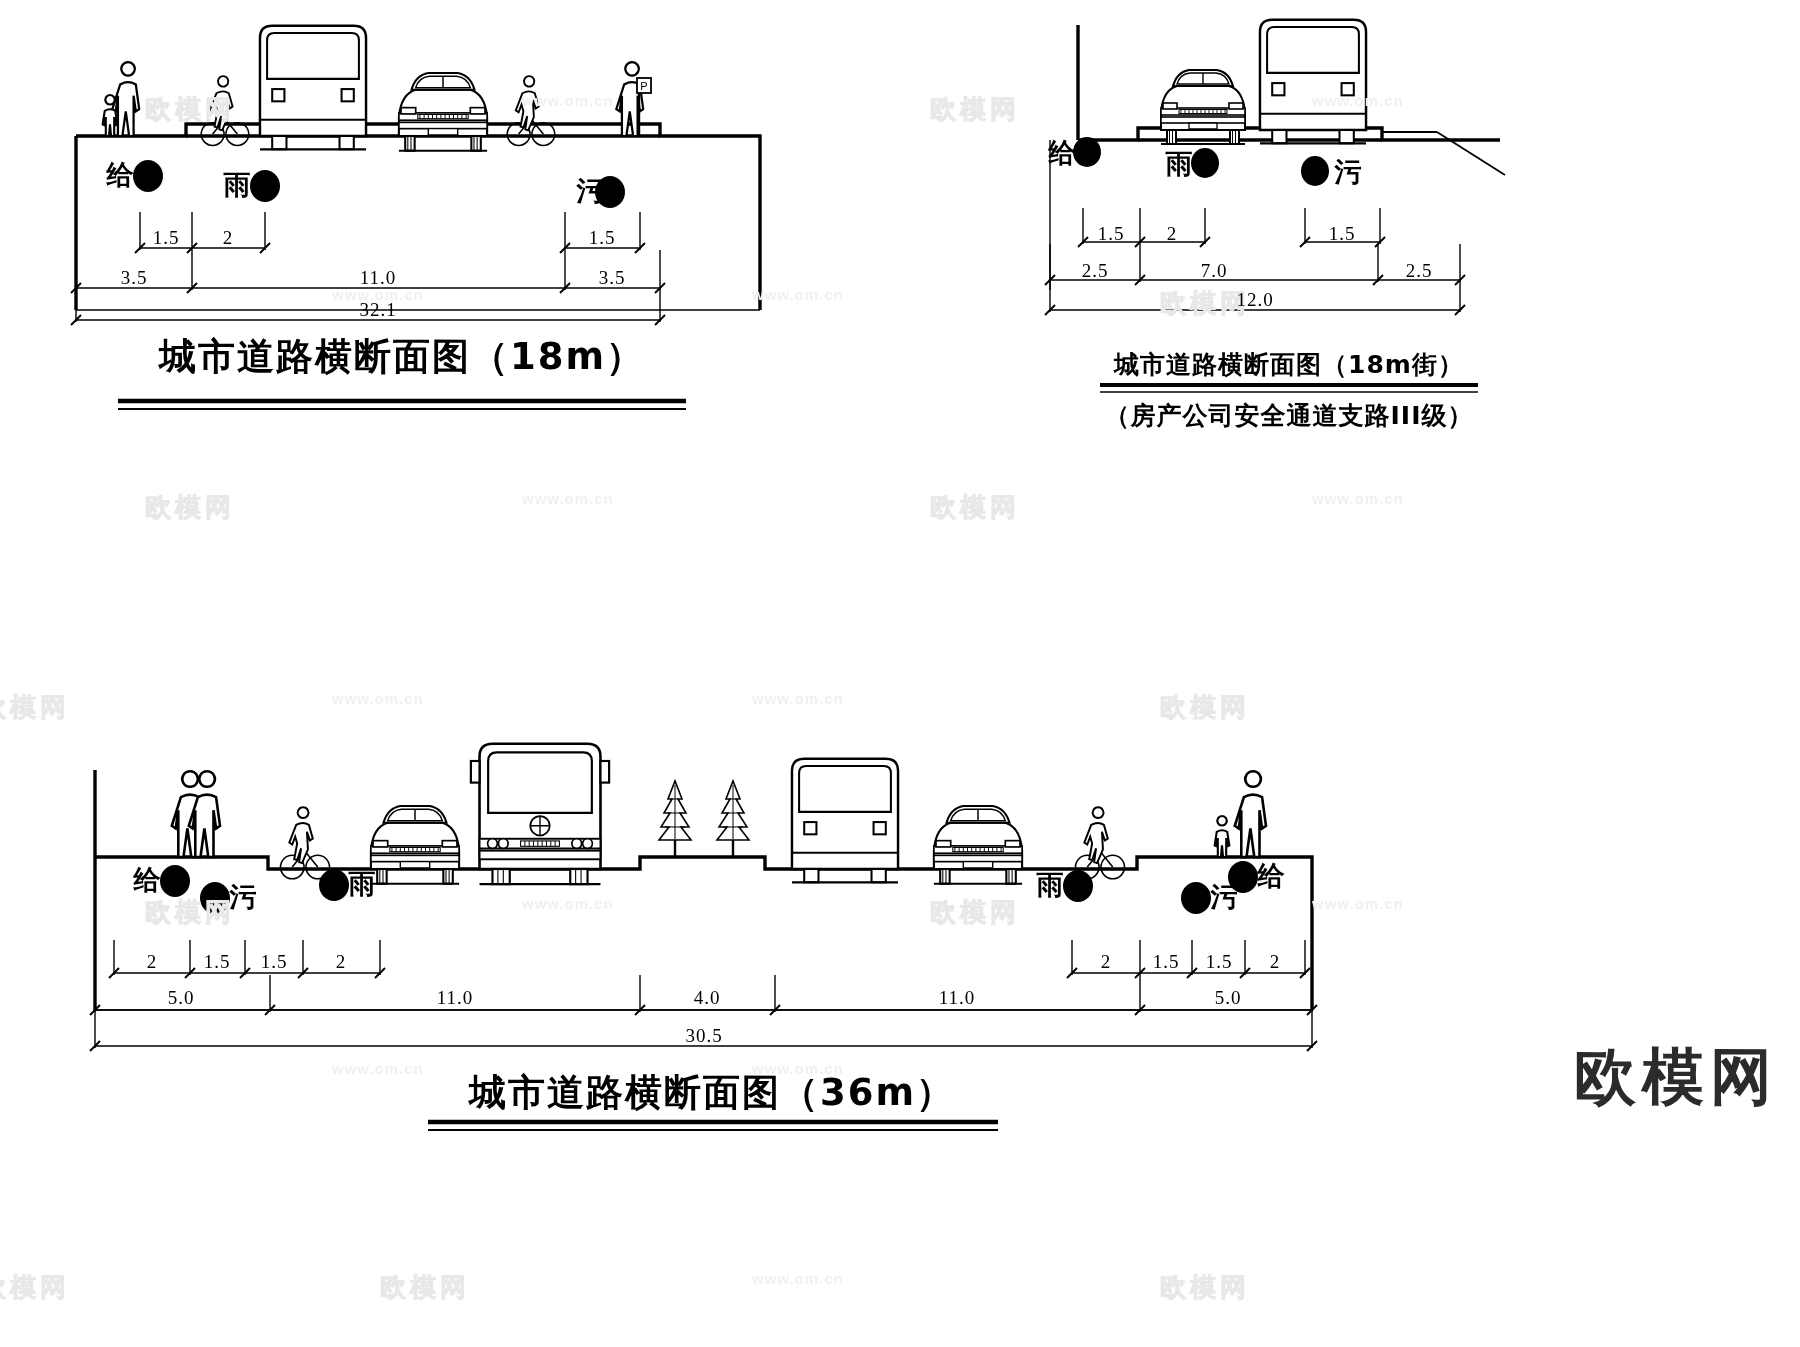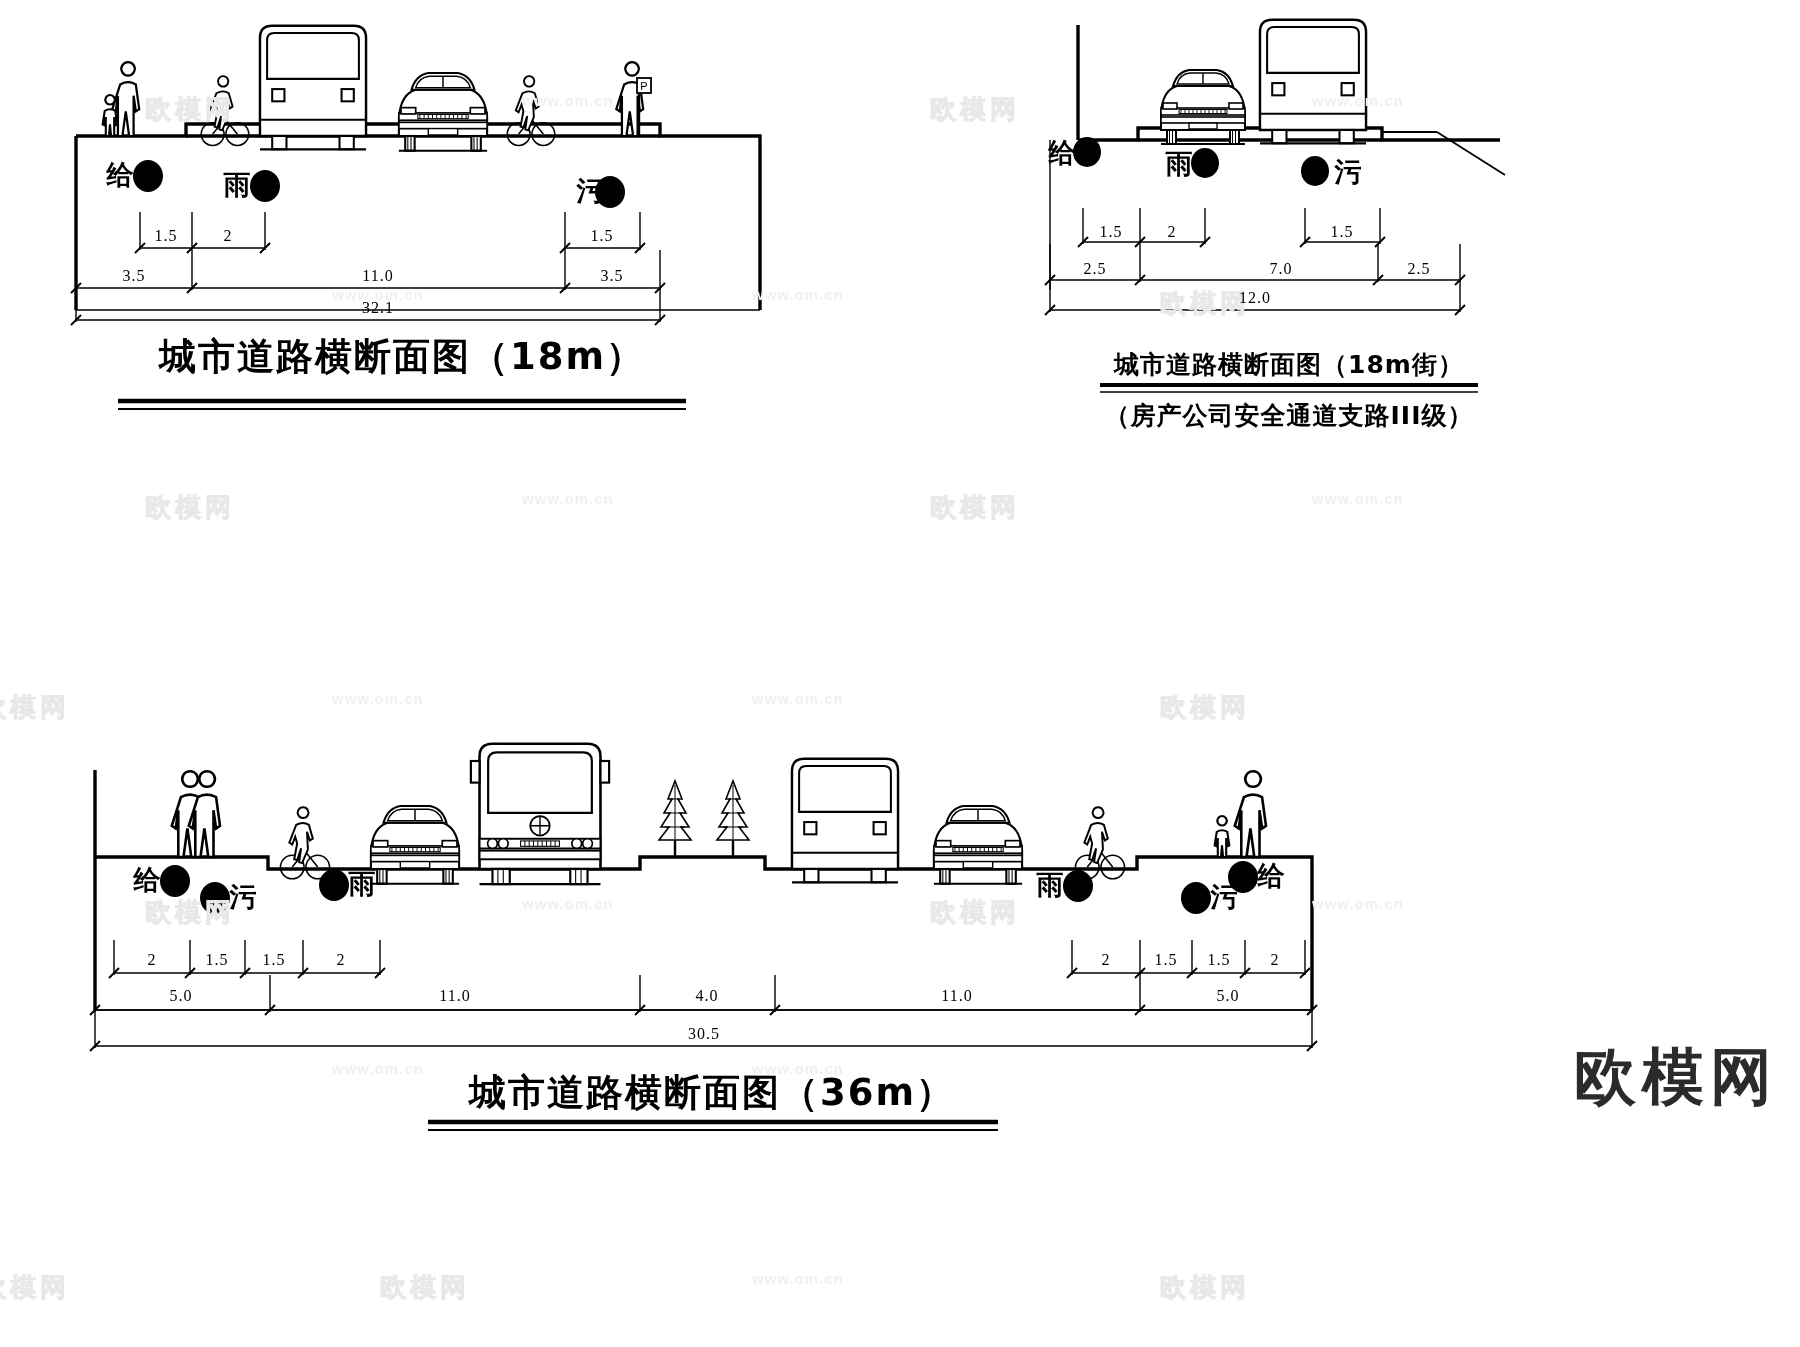--- a/index.html
+++ b/index.html
@@ -12,21 +12,21 @@
   .wm{position:absolute;color:#eeeeee;font-weight:bold;pointer-events:none;
       user-select:none;white-space:nowrap;}
   .wm-om{font-size:15px;letter-spacing:1px;color:#f0f0f0;}
   .wm-cn{font-size:26px;letter-spacing:4px;color:#eeeeee;
          -webkit-text-stroke:1px #e8e8e8;}
   .wm-big{position:absolute;right:22px;bottom:228px;font-size:62px;
           font-weight:bold;color:#2b2b2b;letter-spacing:6px;}
 
   
   .lbl{position:absolute;white-space:nowrap;line-height:1;}
-  .dim{font-size:16px;font-family:"Liberation Serif","DejaVu Serif",serif;
+  .dim{font-size:19px;font-family:"Liberation Serif","DejaVu Serif",serif;
        letter-spacing:1px;}
   .pipe{font-size:27px;font-weight:bold;font-family:"DejaVu Sans",sans-serif;}
   .title{font-size:37px;font-weight:bold;letter-spacing:2px;
          font-family:"DejaVu Sans",sans-serif;}
   .title-sm{font-size:25px;font-weight:bold;letter-spacing:1px;
             font-family:"DejaVu Sans",sans-serif;}
   .center{transform:translateX(-50%);}
 </style>
 </head>
 <body>
@@ -475,21 +475,21 @@
   <div>
     <div class="lbl pipe center" style="left:1062px;top:139px;">给</div>
     <div class="lbl pipe center" style="left:1179px;top:150px;">雨</div>
     <div class="lbl pipe center" style="left:1348px;top:158px;">污</div>
 
     <div class="lbl dim center" style="left:1111px;top:224px;">1.5</div>
     <div class="lbl dim center" style="left:1172px;top:224px;">2</div>
     <div class="lbl dim center" style="left:1342px;top:224px;">1.5</div>
 
     <div class="lbl dim center" style="left:1095px;top:261px;">2.5</div>
-    <div class="lbl dim center" style="left:1281px;top:261px;">7.0</div>
+    <div class="lbl dim center" style="left:1214px;top:261px;">7.0</div>
     <div class="lbl dim center" style="left:1419px;top:261px;">2.5</div>
 
     <div class="lbl dim center" style="left:1255px;top:290px;">12.0</div>
 
     <div class="lbl title-sm center" style="left:1289px;top:352px;">城市道路横断面图（18m街）</div>
     <div class="lbl title-sm center" style="left:1289px;top:403px;">（房产公司安全通道支路III级）</div>
   </div>
 
   <div>
     <div class="lbl pipe center" style="left:147px;top:866px;">给</div>

